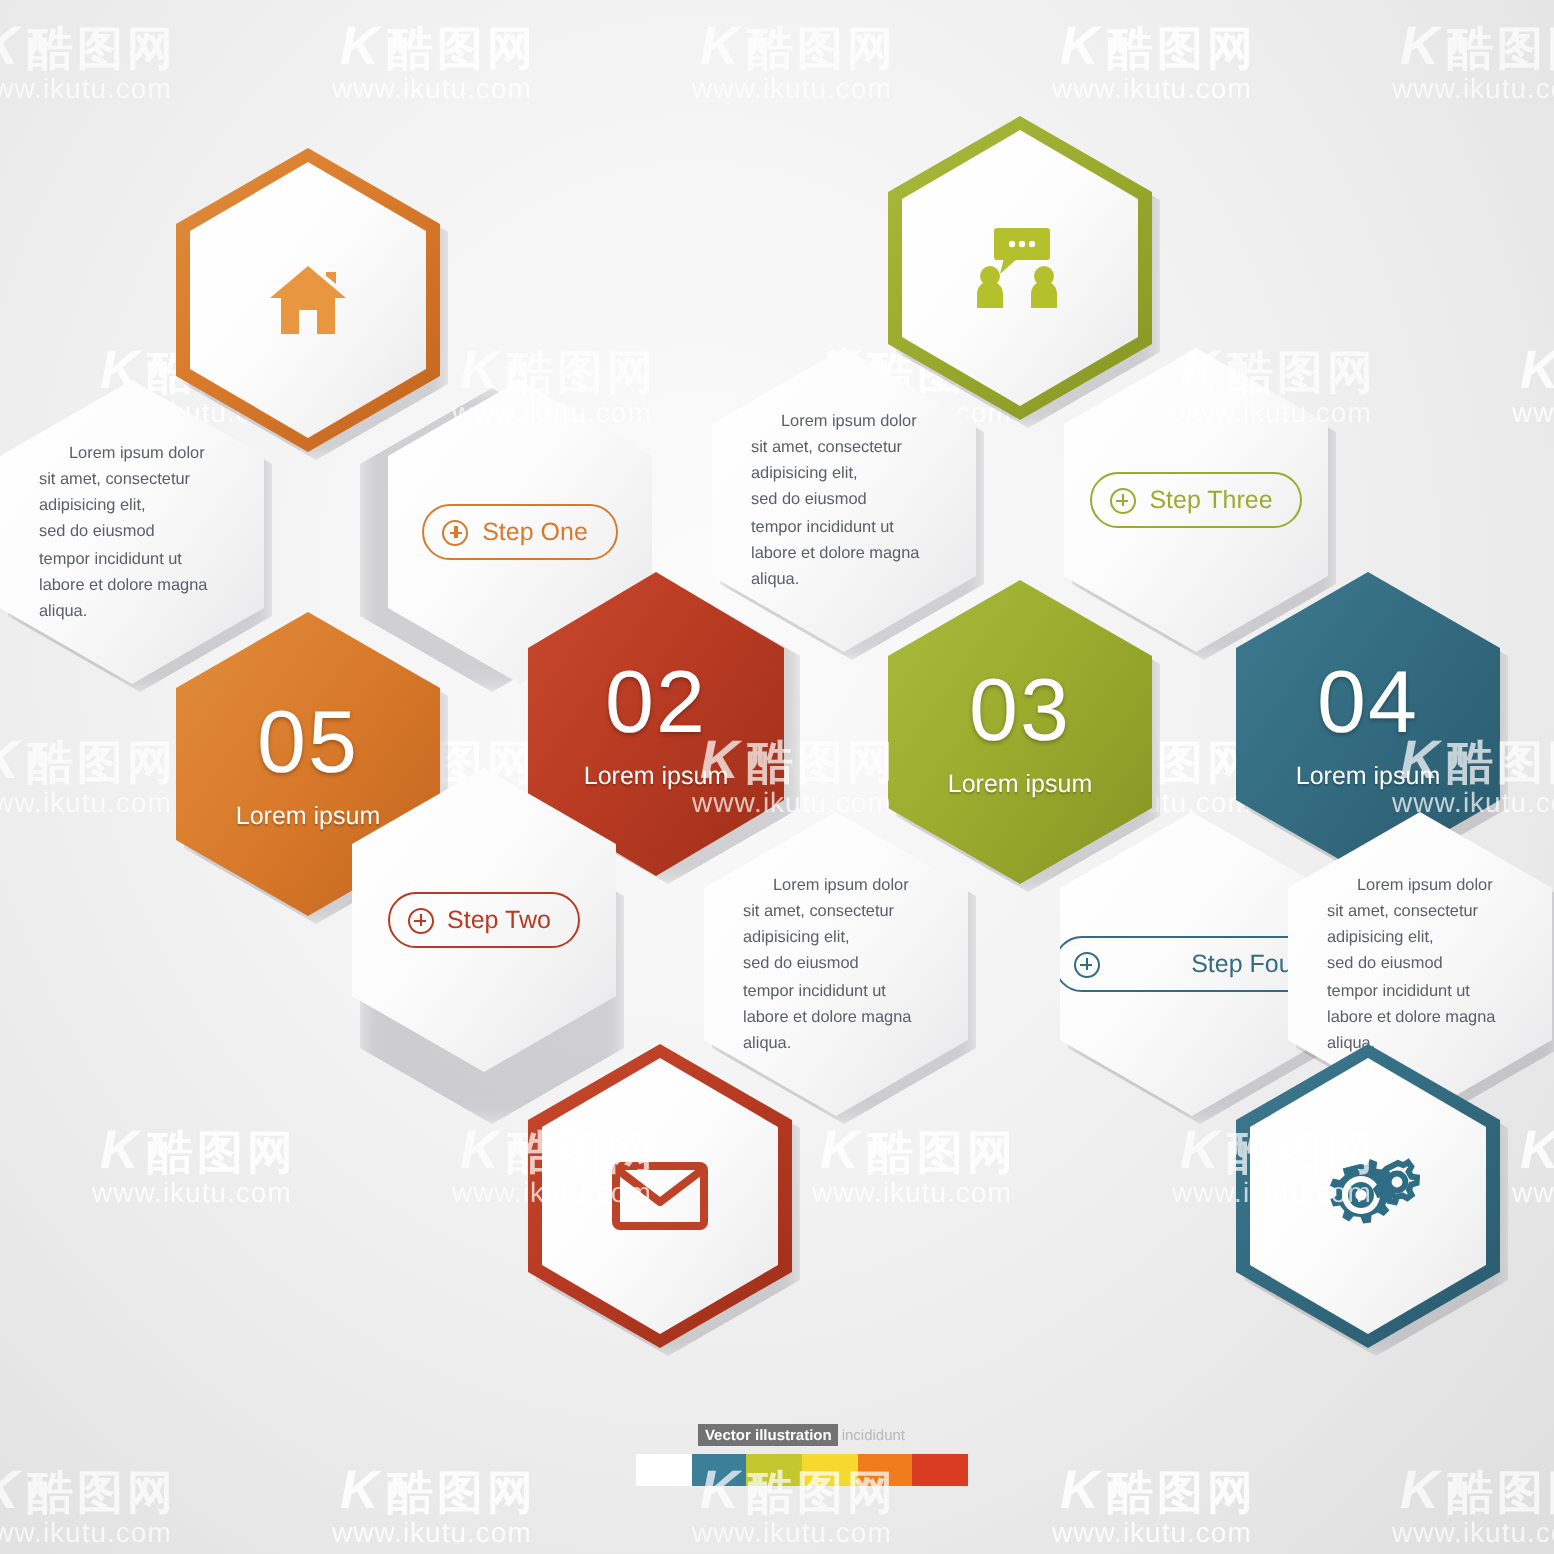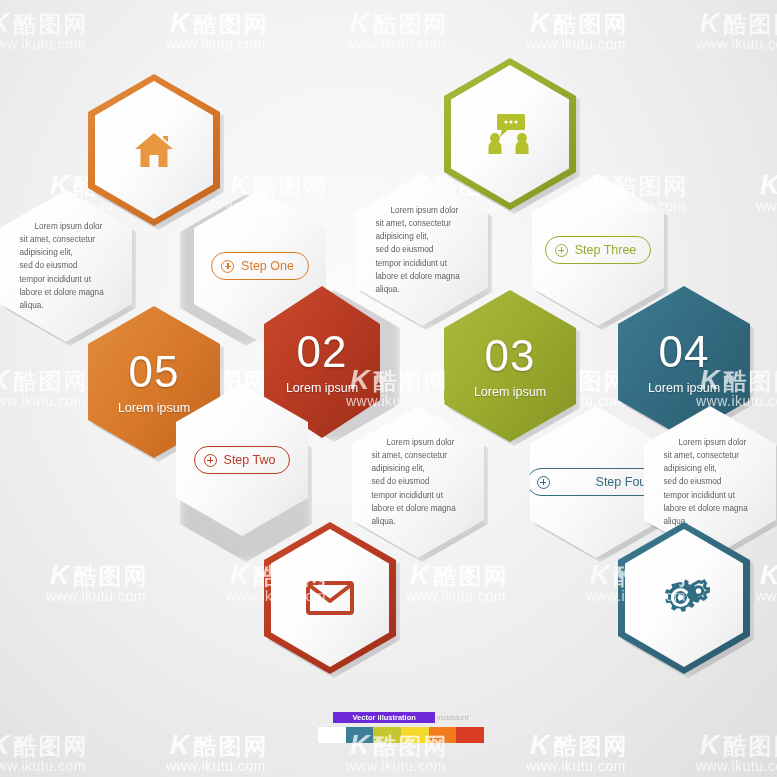--- a/index.html
+++ b/index.html
@@ -106,21 +106,21 @@
     width:166px;
   }
   .footer .cap {
     text-align:center;
     font-size:7.5px;
     line-height:11px;
     margin-bottom:4px;
     white-space:nowrap;
   }
   .footer .cap .hl {
-    background:#6d28d9; color:#fff; padding:1px 19px; font-weight:bold;
+    background:#737373; color:#fff; padding:1px 3px; font-weight:bold;
   }
   .footer .cap .dim { color:#b9b9bb; margin-left:2px; }
   .footer .swatches { display:flex; height:16px; }
   .footer .swatches div { flex:1 1 0; }
 
   
   .wm {
     position:absolute;
     pointer-events:none;
     color: rgba(255,255,255,0.80);
@@ -195,21 +195,21 @@
   </div>
 </div>
 
 <div class="hex-shadow" style="left:92px;top:310px;width:132px;height:152px;"></div>
 <div class="hex hex-num" id="g1-num" style="left: 88px; top: 306px; width: 132px; height: 152px; background: linear-gradient(125deg, rgb(224, 141, 60) 0%, rgb(217, 122, 43) 48%, rgb(194, 100, 29) 100%);">
   <span class="num">05</span>
   <span class="numsub">Lorem ipsum</span>
 </div>
 
 <div class="hex-shadow" style="left:268px;top:290px;width:132px;height:152px;"></div>
-<div class="hex hex-num" id="g2-num" style="left: 264px; top: 286px; width: 116px; height: 152px; background: linear-gradient(125deg, rgb(200, 73, 44) 0%, rgb(184, 58, 34) 48%, rgb(158, 47, 26) 100%);">
+<div class="hex hex-num" id="g2-num" style="left: 264px; top: 286px; width: 128px; height: 152px; background: linear-gradient(125deg, rgb(200, 73, 44) 0%, rgb(184, 58, 34) 48%, rgb(158, 47, 26) 100%);">
   <span class="num">02</span>
   <span class="numsub">Lorem ipsum</span>
 </div>
 
 <div class="hex-shadow" style="left:180px;top:410px;width:132px;height:152px;"></div>
 <div class="hex hex-paper" style="left:176px;top:384px;width:132px;height:152px;">
   <div class="pill" id="g2-pill" style="border-color: rgb(184, 58, 34); color: rgb(184, 58, 34);">
     <span class="plus"></span>
     <span>Step Two</span>
   </div>

